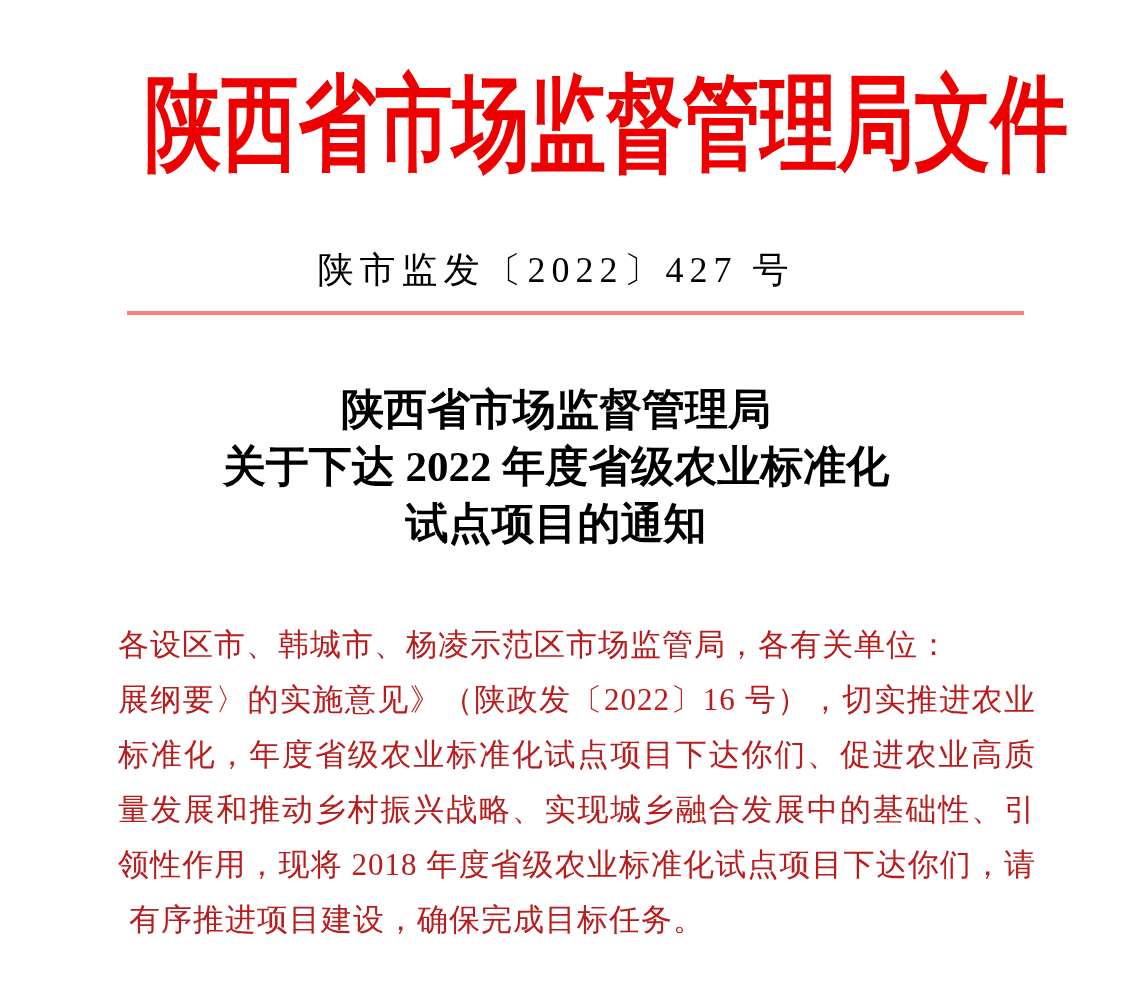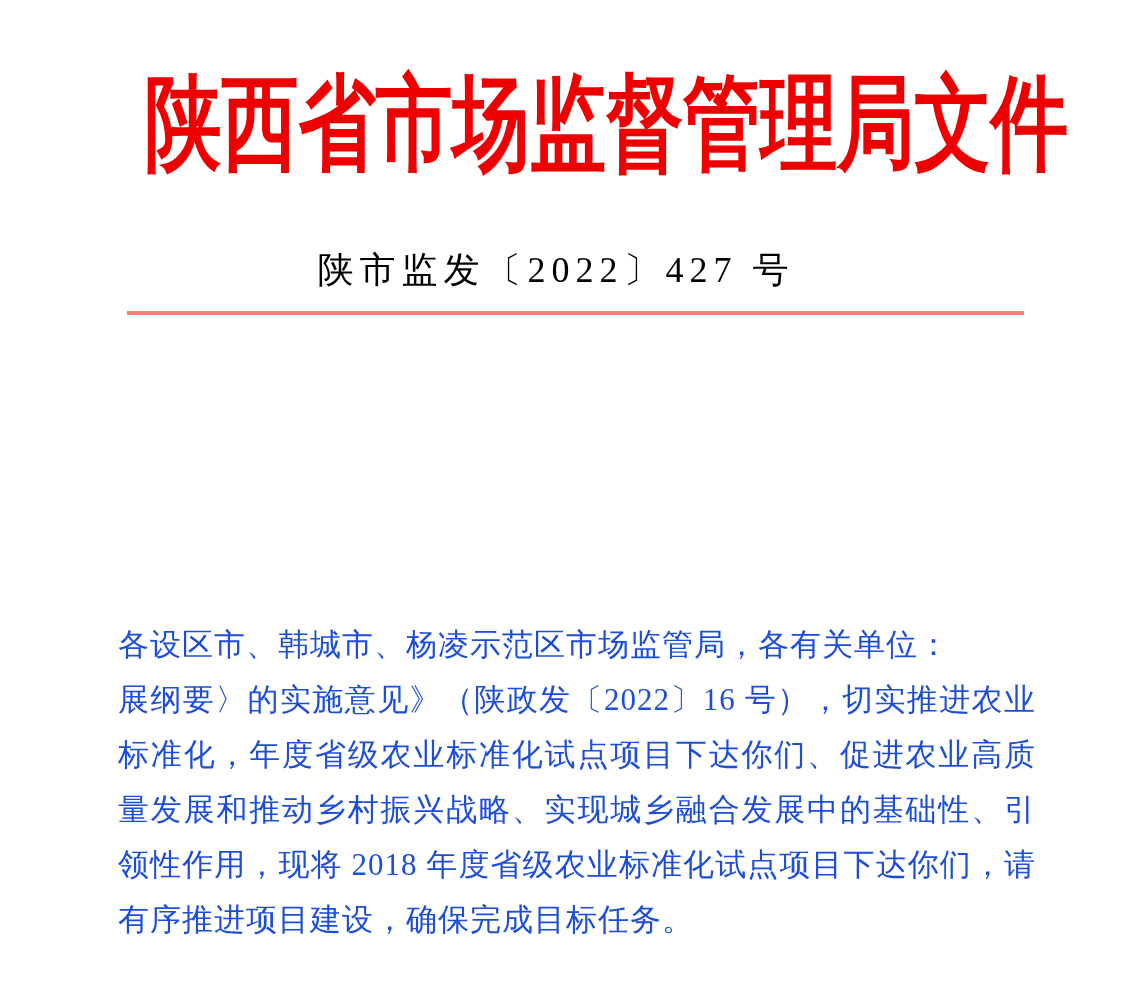--- a/index.html
+++ b/index.html
@@ -65,48 +65,54 @@
   }
   
   .body-block {
     position: absolute;
     top: 617px;
     left: 118px;
     width: 918px;
     font-size: 31px;
     line-height: 55px;
     letter-spacing: 1px;
-    color: #1d4ed8;
+    color: #b91c1c;
   }
   .salutation {
     text-align: left;
     white-space: nowrap;
   }
   .para-line {
     text-align: justify;
     text-align-last: justify;
   }
   .para-line.first {
     padding-left: 63px;
   }
   .para-line.last {
     text-align-last: left;
+    margin-left: 11px;
   }
 </style>
 </head>
 <body>
 
 <div class="page">
 
   <div class="red-header">陕西省市场监督管理局文件</div>
 
   <div class="doc-number">陕市监发〔2022〕427 号</div>
 
   <div class="red-line"></div>
 
+  <div class="doc-title">
+    <div class="title-line">陕西省市场监督管理局</div>
+    <div class="title-line">关于下达 2022 年度省级农业标准化</div>
+    <div class="title-line">试点项目的通知</div>
+  </div>
 
   <div class="body-block">
     <div class="salutation">各设区市、韩城市、杨凌示范区市场监管局，各有关单位：</div>
     <div class="para-line">展纲要〉的实施意见》（陕政发〔2022〕16 号），切实推进农业</div>
     <div class="para-line">标准化，年度省级农业标准化试点项目下达你们、促进农业高质</div>
     <div class="para-line">量发展和推动乡村振兴战略、实现城乡融合发展中的基础性、引</div>
     <div class="para-line">领性作用，现将 2018 年度省级农业标准化试点项目下达你们，请</div>
     <div class="para-line last">有序推进项目建设，确保完成目标任务。</div>
   </div>
 

